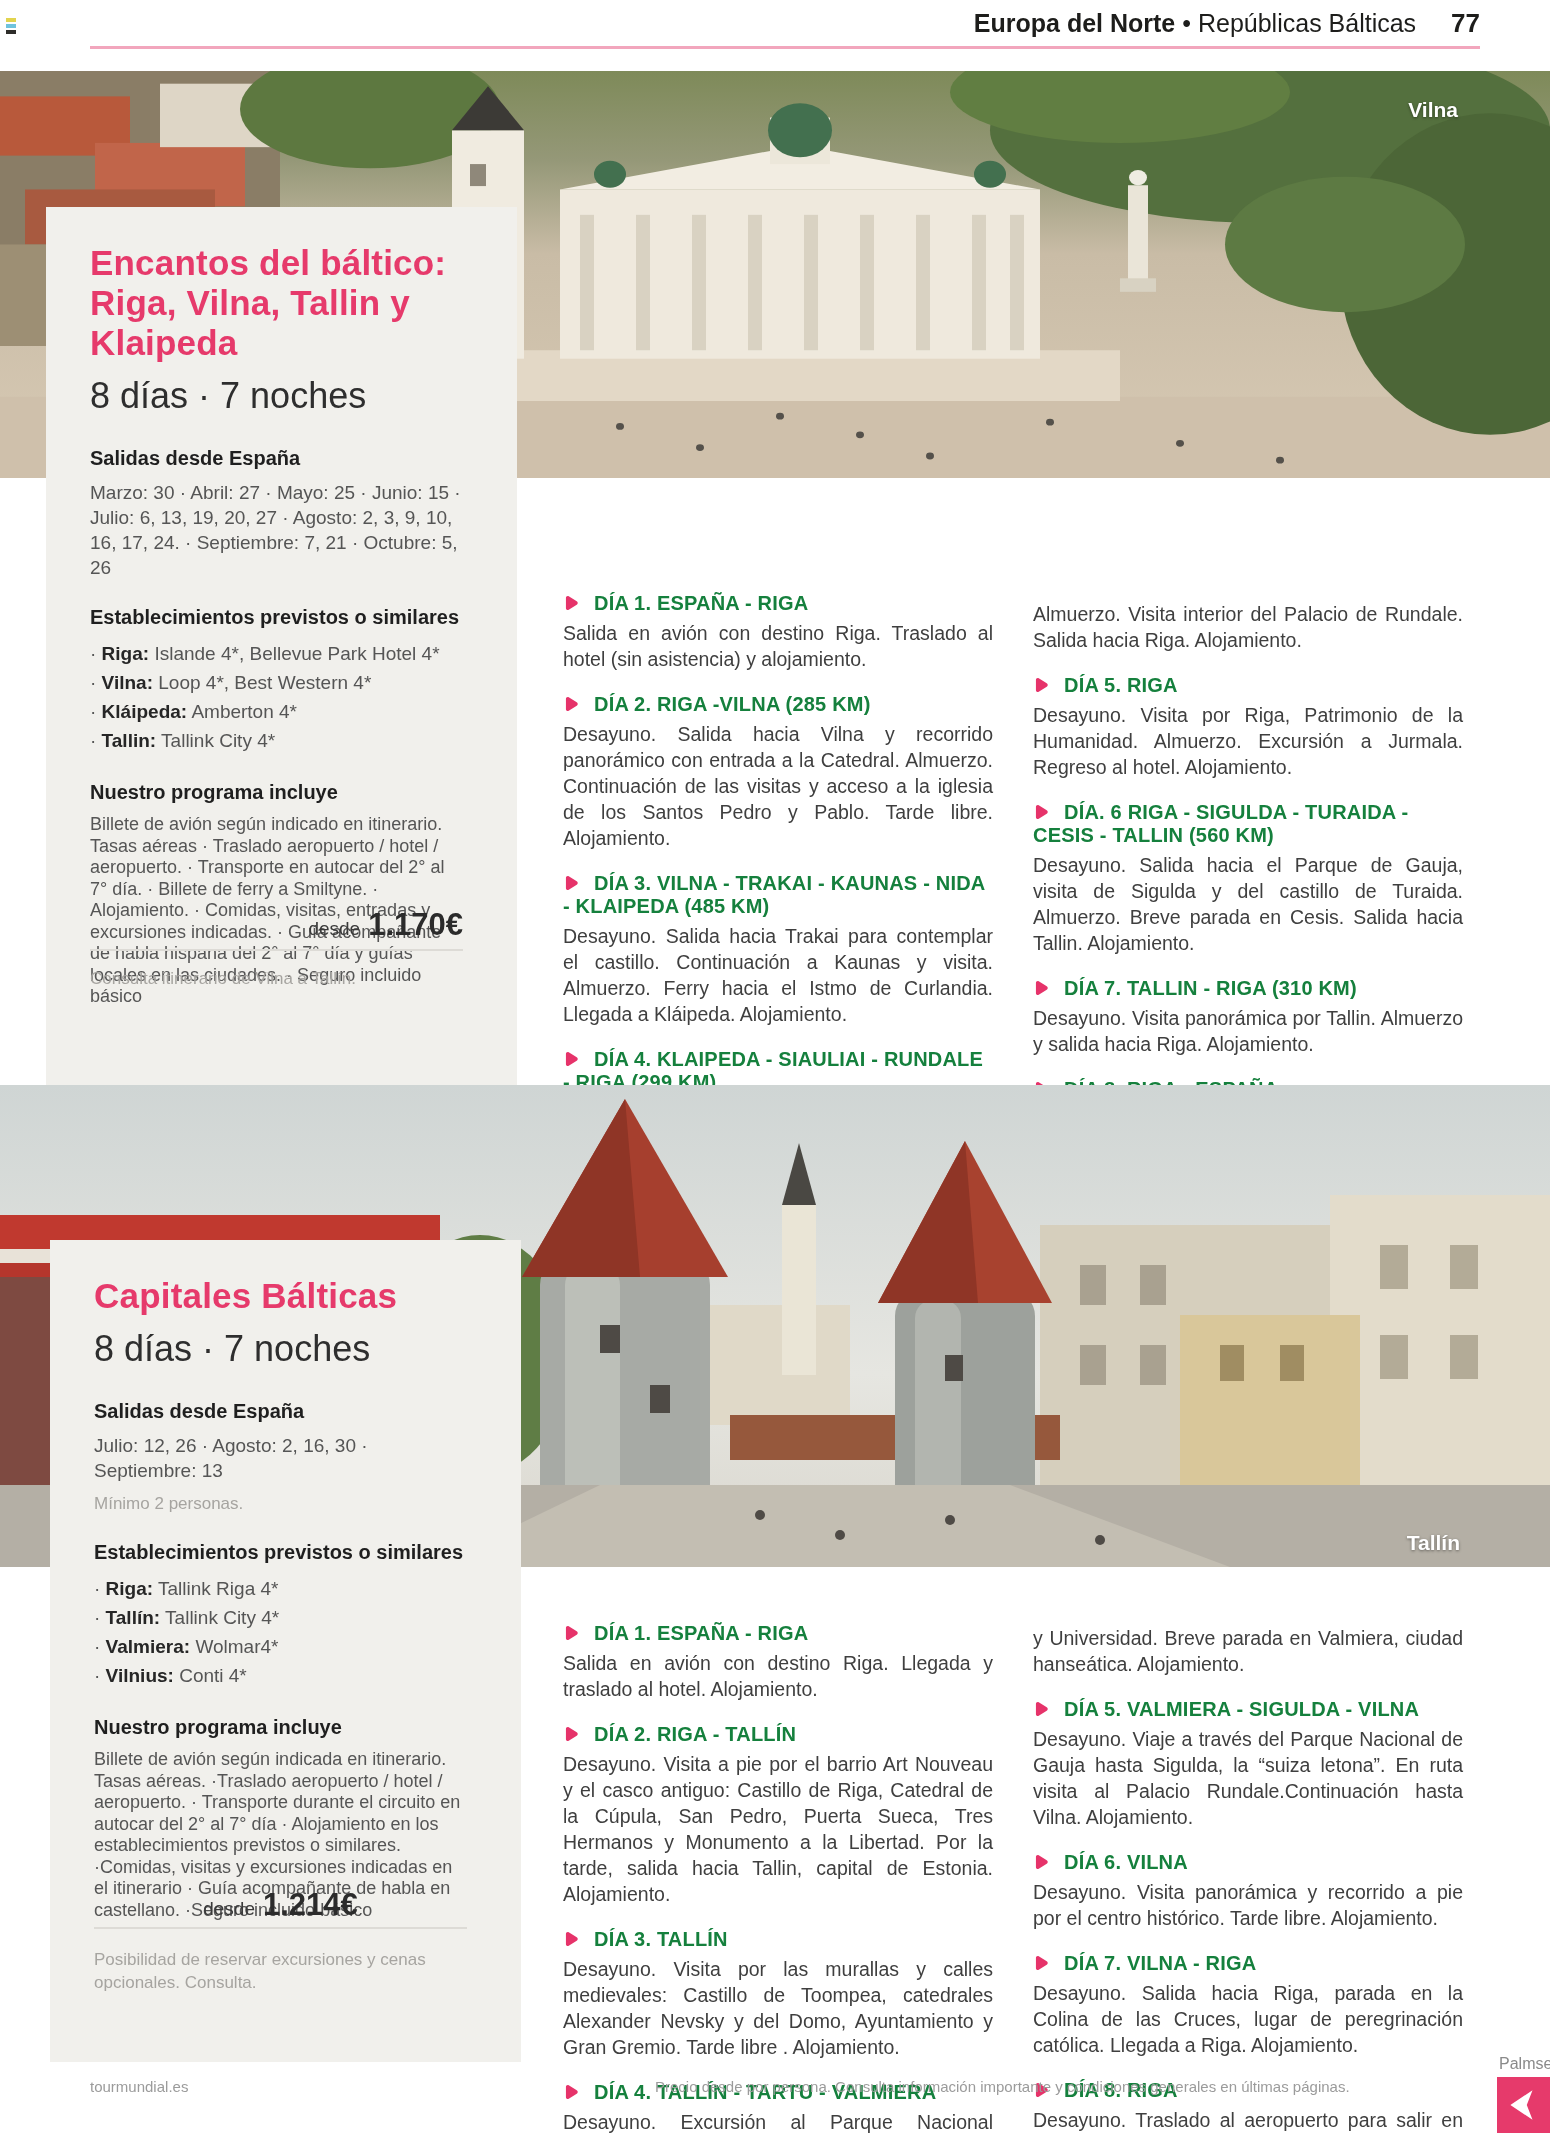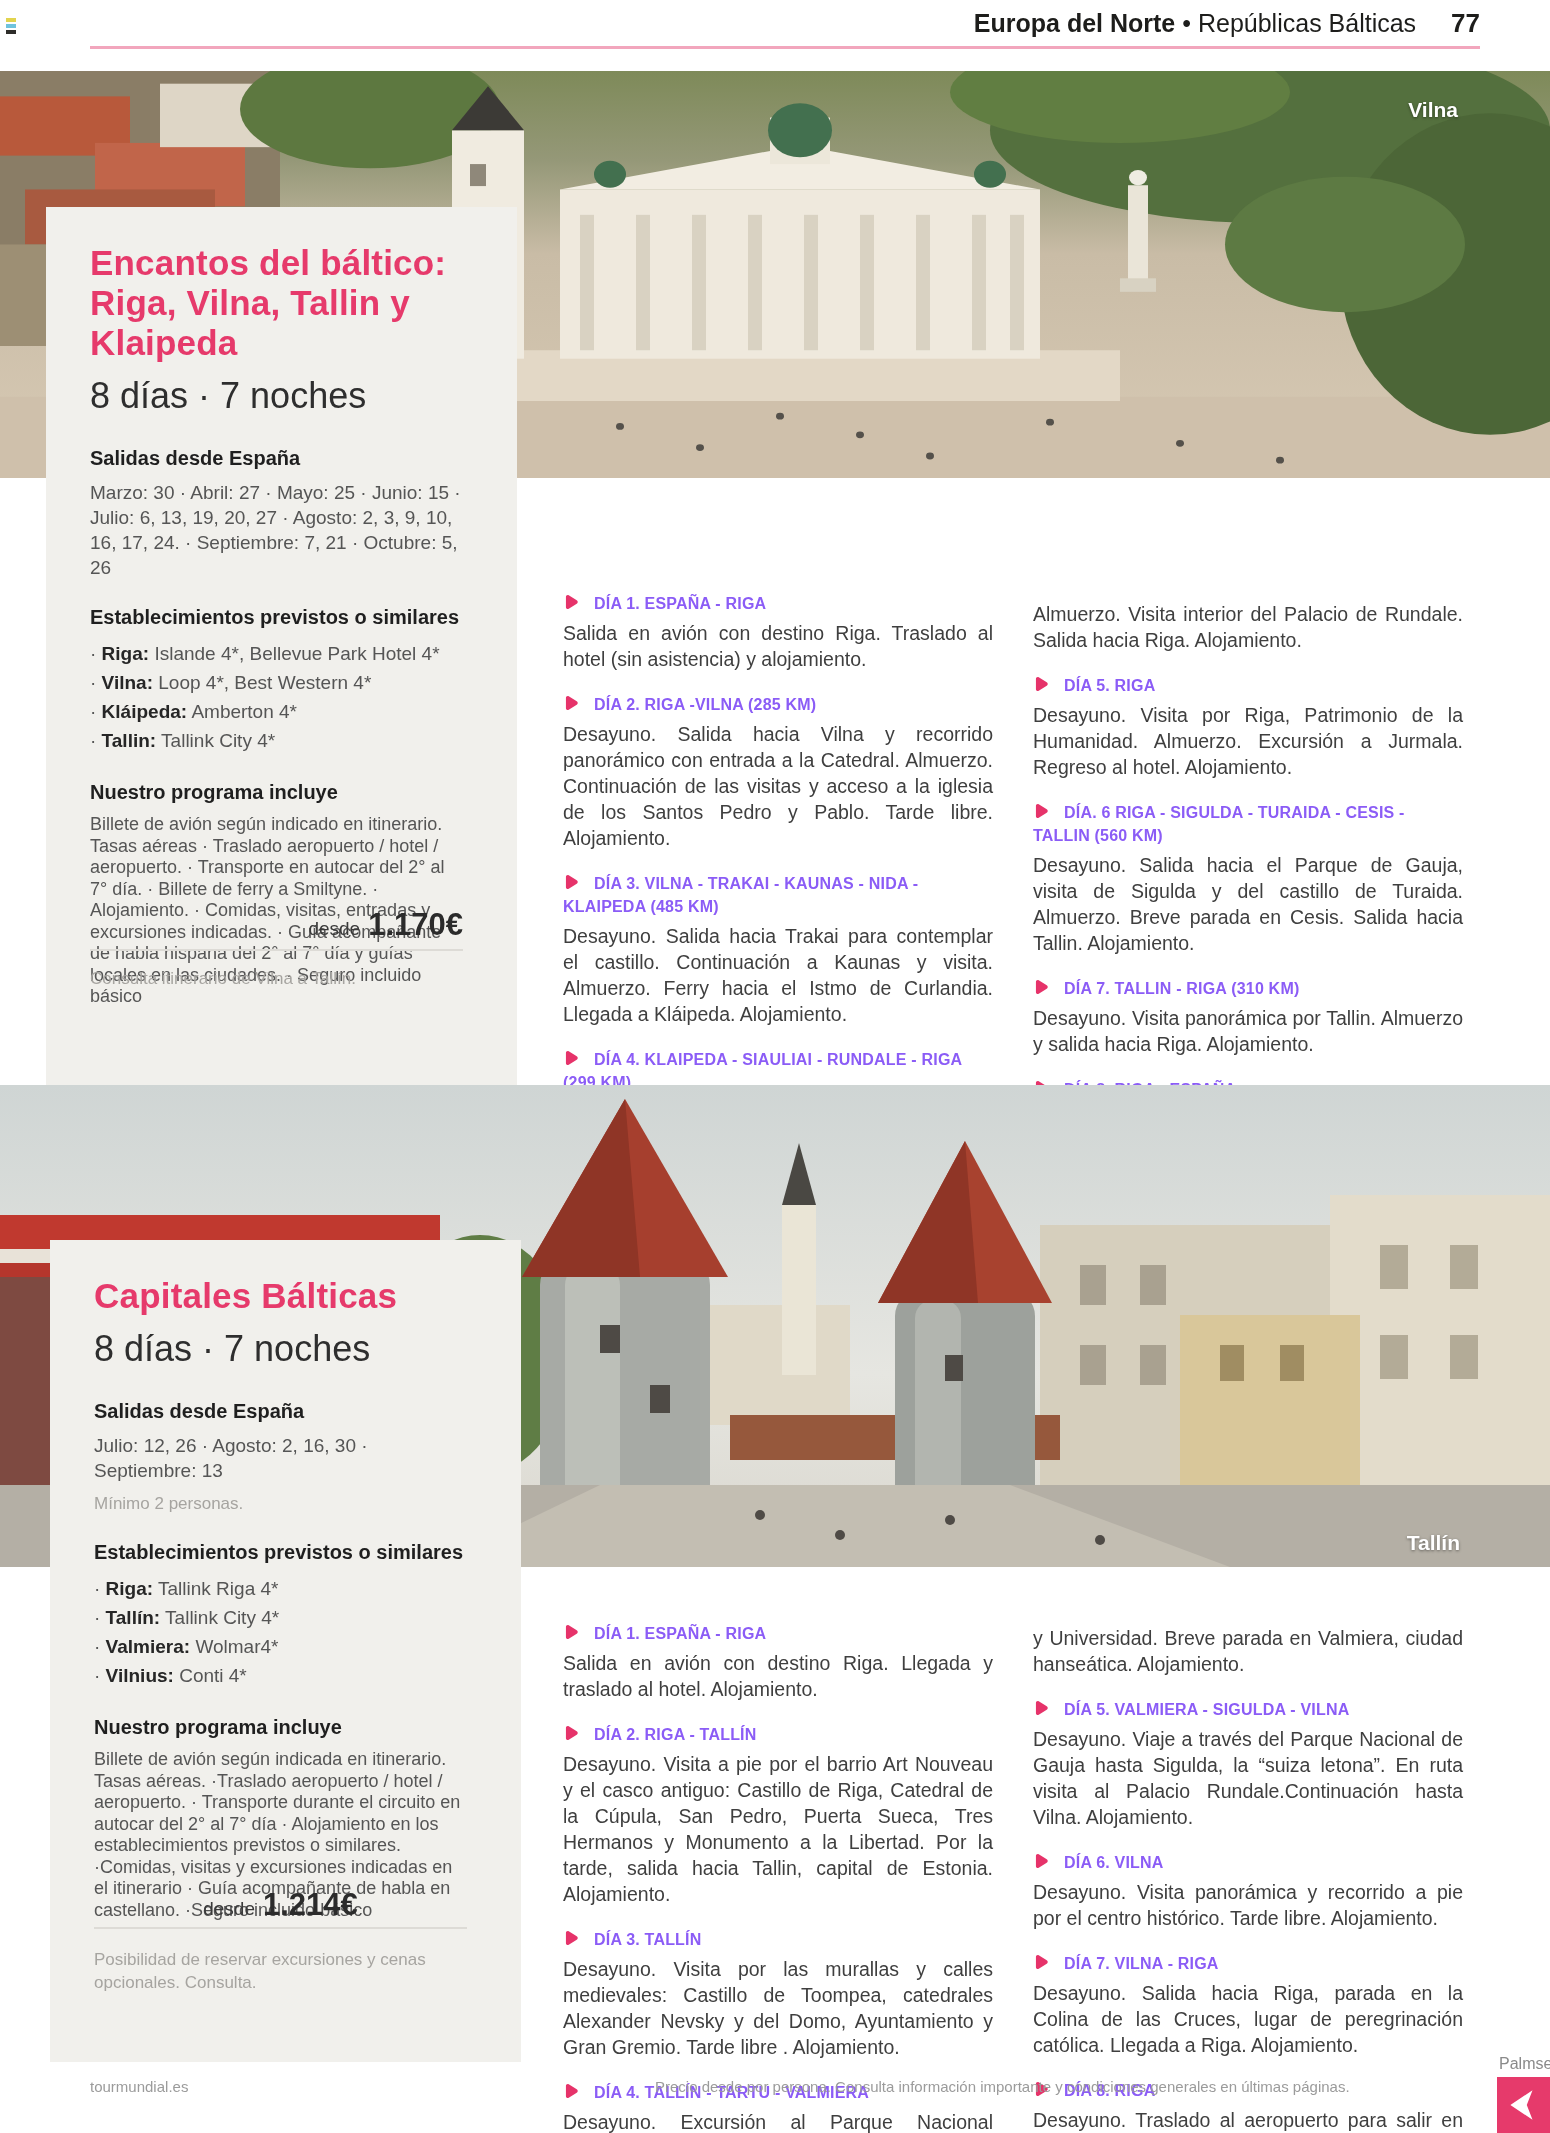--- a/index.html
+++ b/index.html
@@ -32,21 +32,21 @@
   .hotel-line b{color:#262626;}
   .includes{font-size:18px;line-height:21.5px;color:#555;margin:0;}
   .price-row{position:absolute;left:44px;right:54px;text-align:right;}
   .price-from{font-size:19px;color:#3a3a3a;margin-right:8px;}
   .price-val{font-size:31px;font-weight:bold;color:#2b2b2b;}
   .price-divider{position:absolute;left:44px;right:54px;height:2px;background:#dddbd6;}
   .box-note{position:absolute;left:44px;right:54px;font-size:17px;line-height:23px;color:#a6a4a0;}
 
   
   .itcol{position:absolute;width:430px;}
-  .day-title{font-size:16px;font-weight:bold;color:#8b5cf6;line-height:23px;letter-spacing:.2px;}
+  .day-title{font-size:20px;font-weight:bold;color:#15803d;line-height:23px;letter-spacing:.2px;}
   .day-icon{display:inline-block;width:16px;height:15px;margin-right:15px;vertical-align:-1px;}
   .day-text{font-size:19.5px;line-height:26px;color:#3f3f3f;text-align:justify;margin:5px 0 21px 0;}
   .cont{margin-top:9px;}
 
   
   .footer-site{position:absolute;left:90px;top:2078px;font-size:15px;color:#9b9b9b;}
   .footer-legal{position:absolute;left:655px;top:2078px;font-size:15px;color:#9b9b9b;}
   .back-label{position:absolute;left:1499px;top:2055px;font-size:16px;color:#8a8a8a;}
   .back-button{position:absolute;left:1497px;top:2077px;width:53px;height:56px;background:#e63a6b;border:0;cursor:pointer;padding:6px;}
   .back-button svg{display:block;width:100%;height:100%;}

